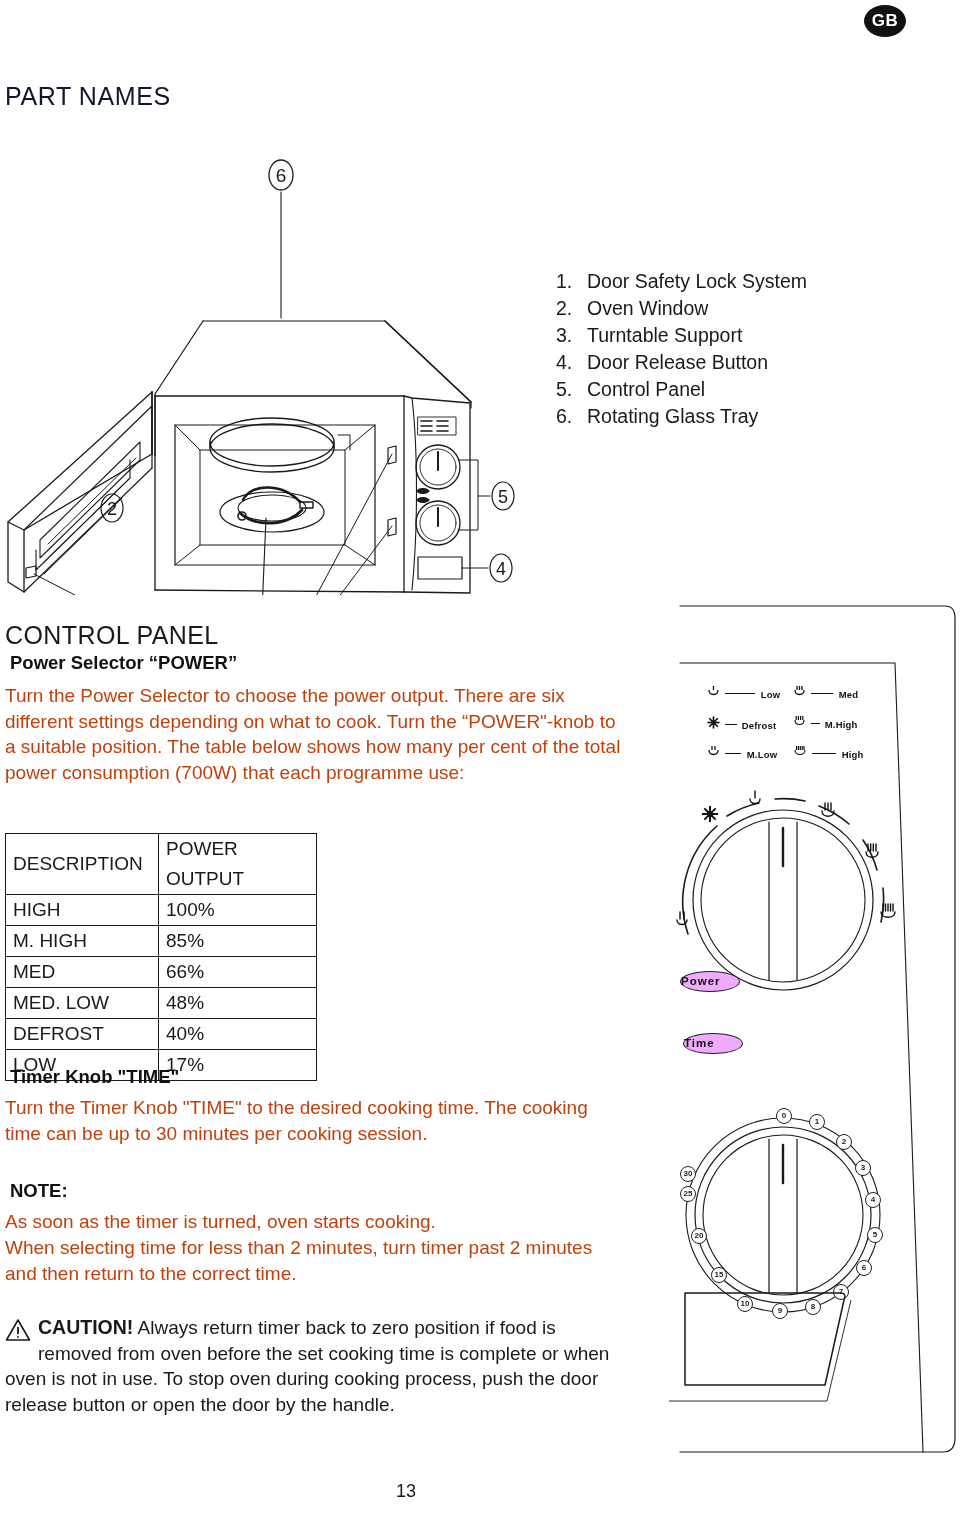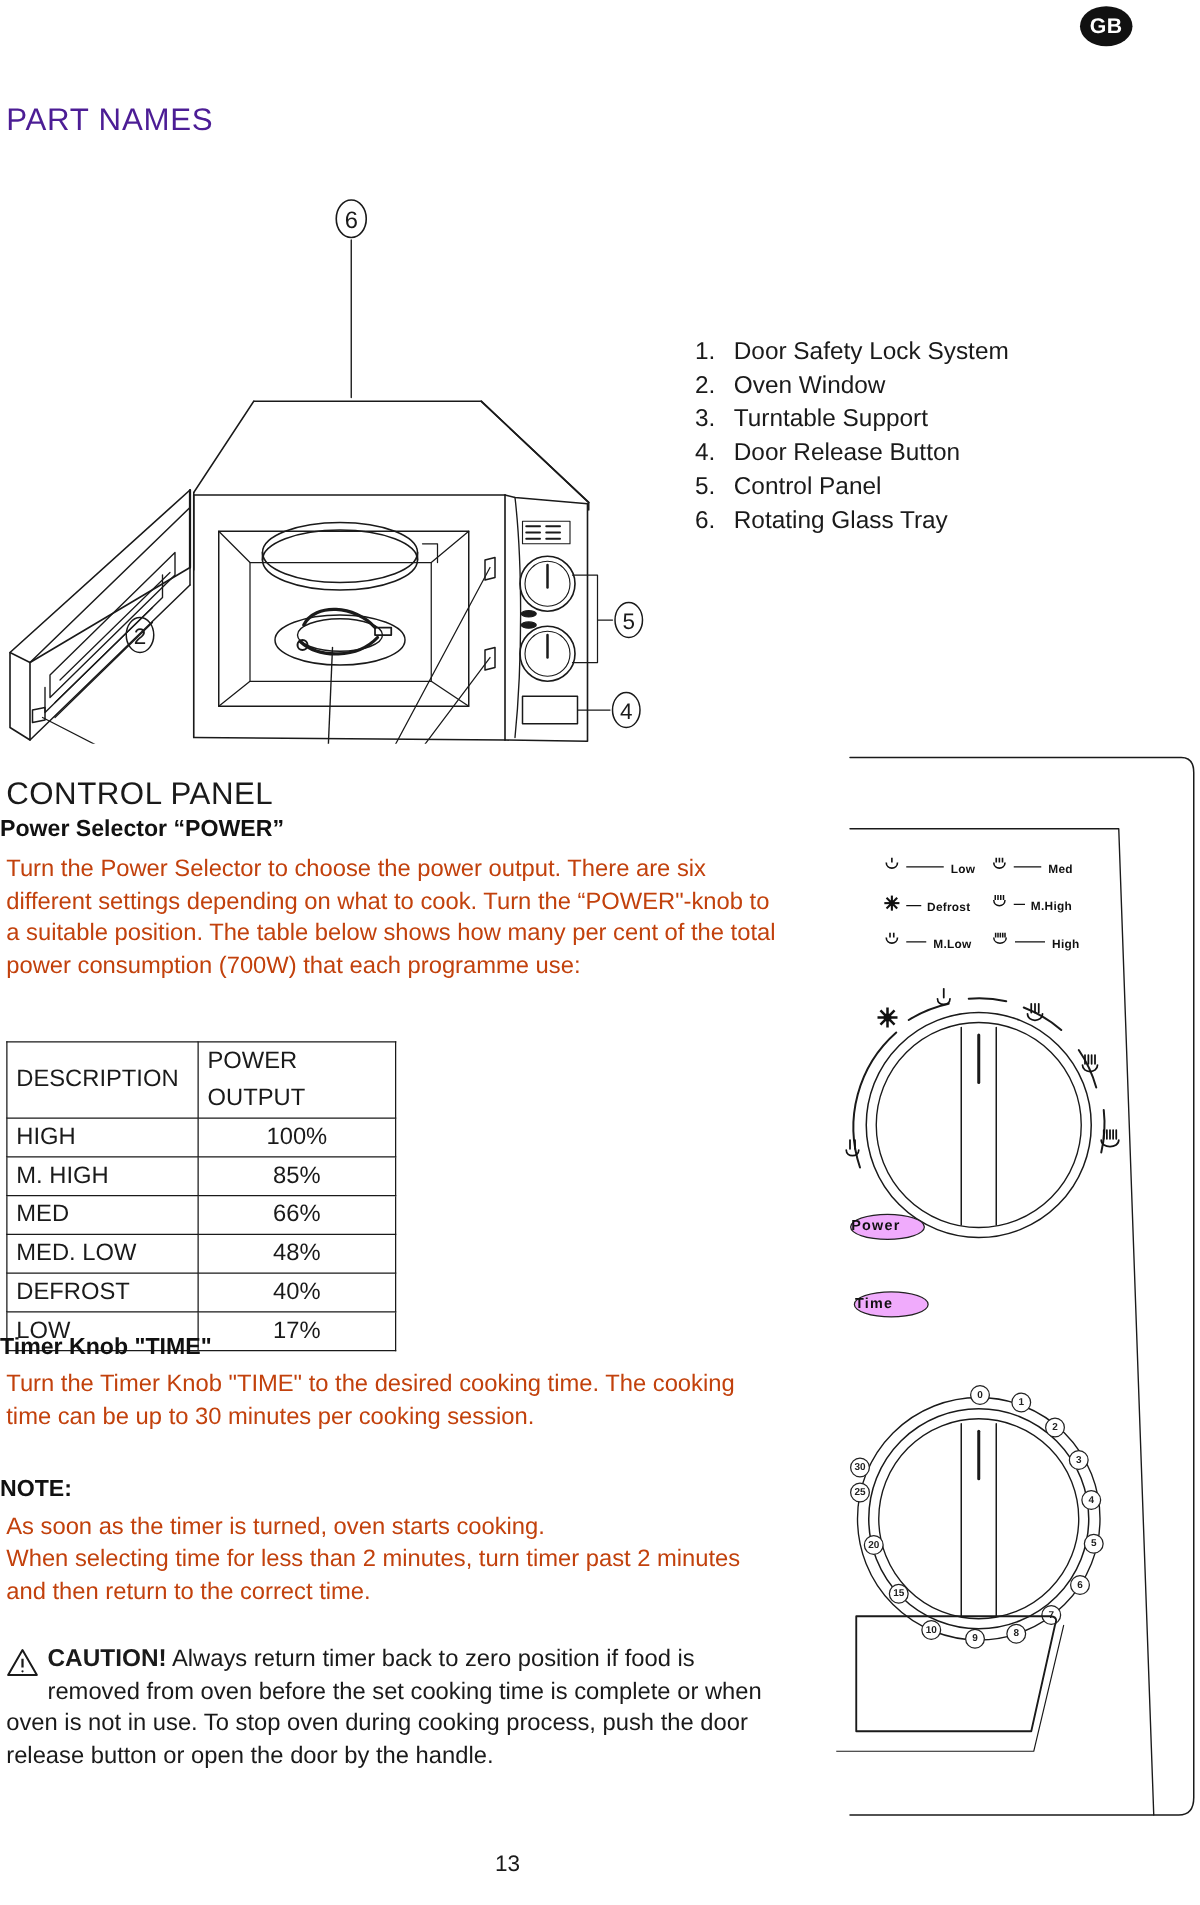--- a/index.html
+++ b/index.html
@@ -35,21 +35,21 @@
   }
 
   
   #part-names-heading {
     position: absolute;
     left: 5px;
     top: 82px;
     font-size: 25px;
     letter-spacing: 0.6px;
     font-weight: 400;
-    color: #4c1d95;
+    color: #0f172a;
   }
   #control-panel-heading {
     position: absolute;
     left: 5px;
     top: 621px;
     font-size: 25px;
     letter-spacing: 0.4px;
     font-weight: 400;
   }
 
@@ -84,21 +84,21 @@
   .body-text {
     position: absolute;
     left: 5px;
     font-size: 19px;
     line-height: 25.5px;
     color: #c2410c;
     width: 618px;
   }
   .lead-bold {
     position: absolute;
-    left: 0;
+    left: 10px;
     font-size: 18.5px;
     font-weight: bold;
     color: #111;
   }
   #power-selector-label { top: 652px; }
   #power-selector-text  { top: 683px; }
 
   #timer-knob-label { top: 1066px; }
   #timer-knob-text  { top: 1095px; }
 
@@ -122,21 +122,21 @@
     font-weight: 400;
     color: #1a1a1a;
     line-height: 30px;
   }
   #power-table .col-desc {
     width: 138px;
     text-align: left;
   }
   #power-table .col-out {
     width: 143px;
-    text-align: center;
+    text-align: left;
   }
   #power-table thead .col-out { text-align: left; }
 
   
   #caution-block {
     position: absolute;
     left: 5px;
     top: 1315px;
     width: 625px;
     font-size: 19px;

